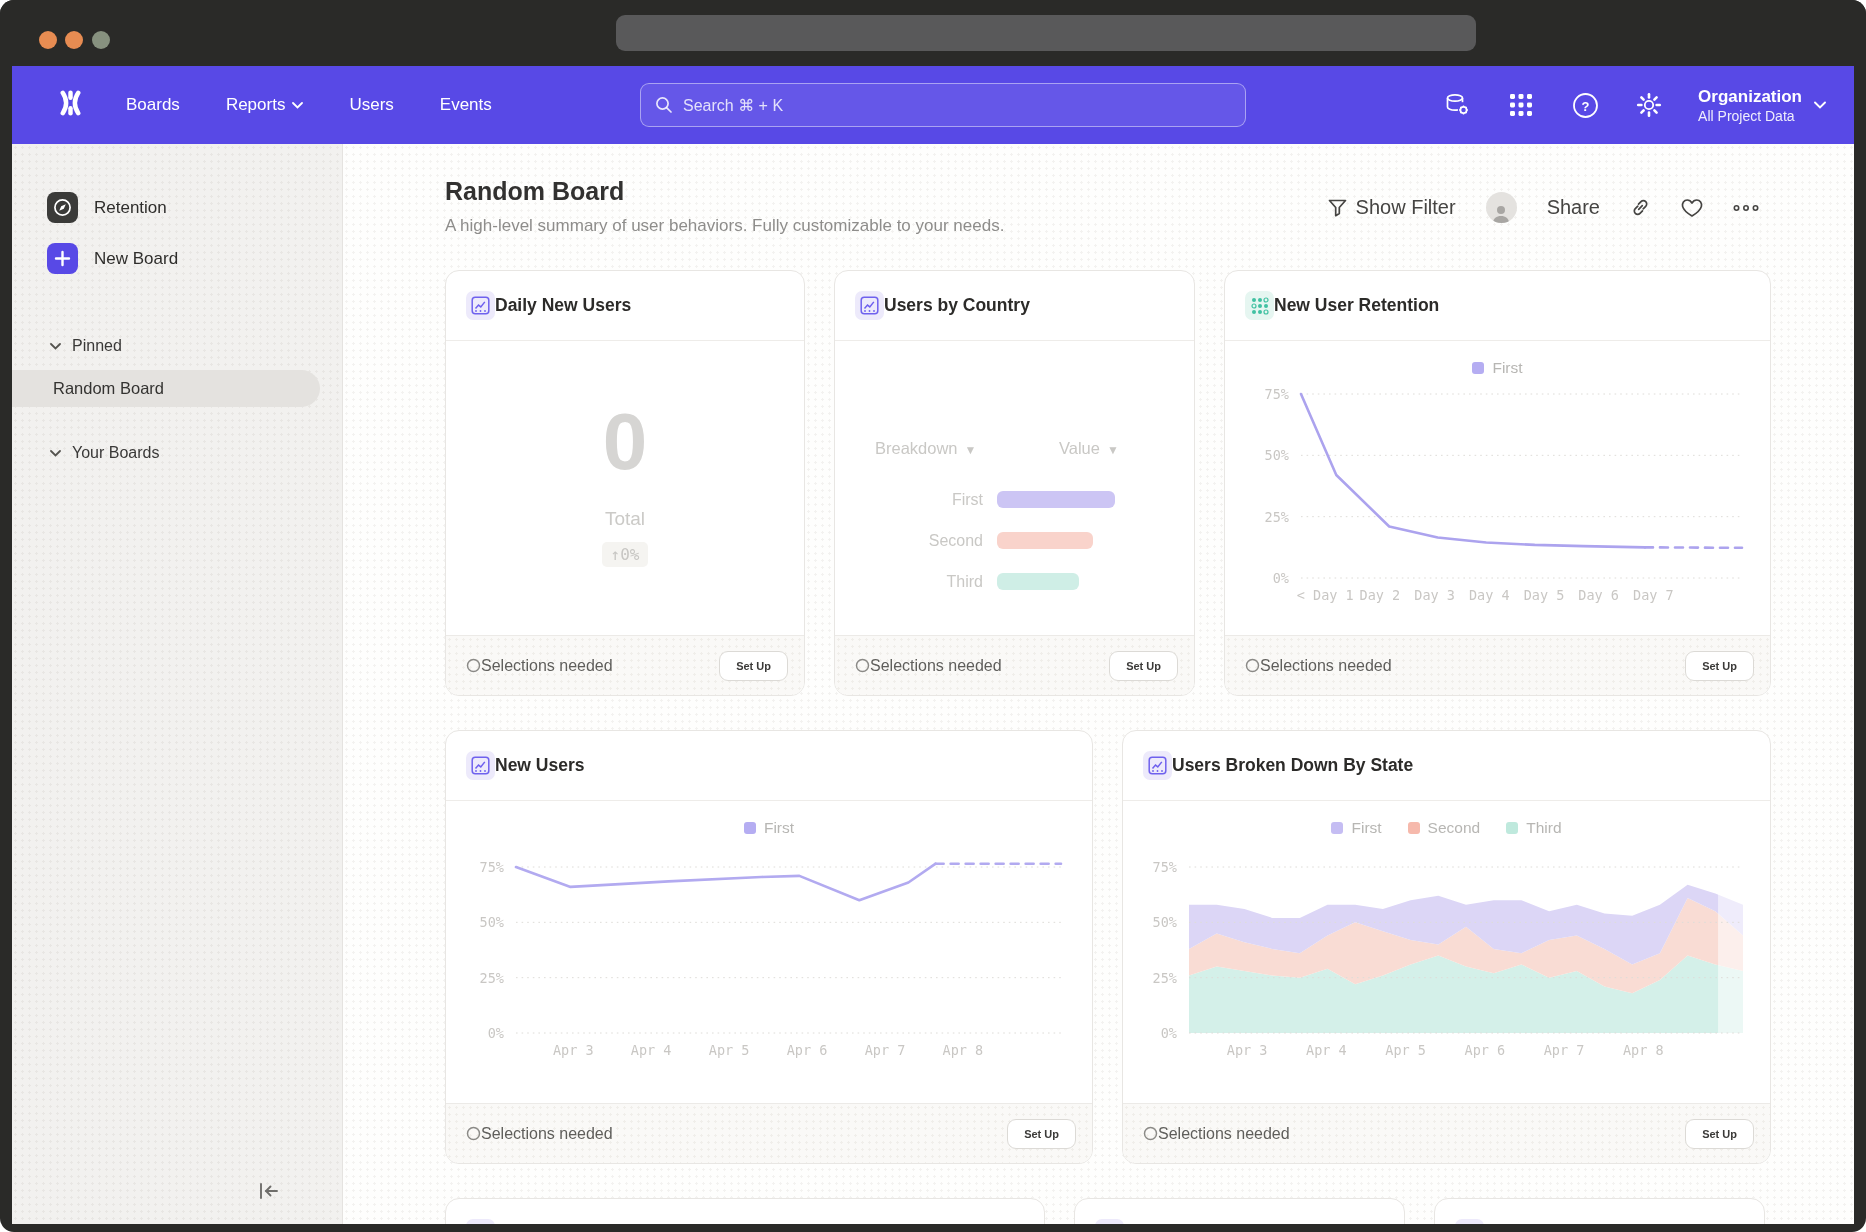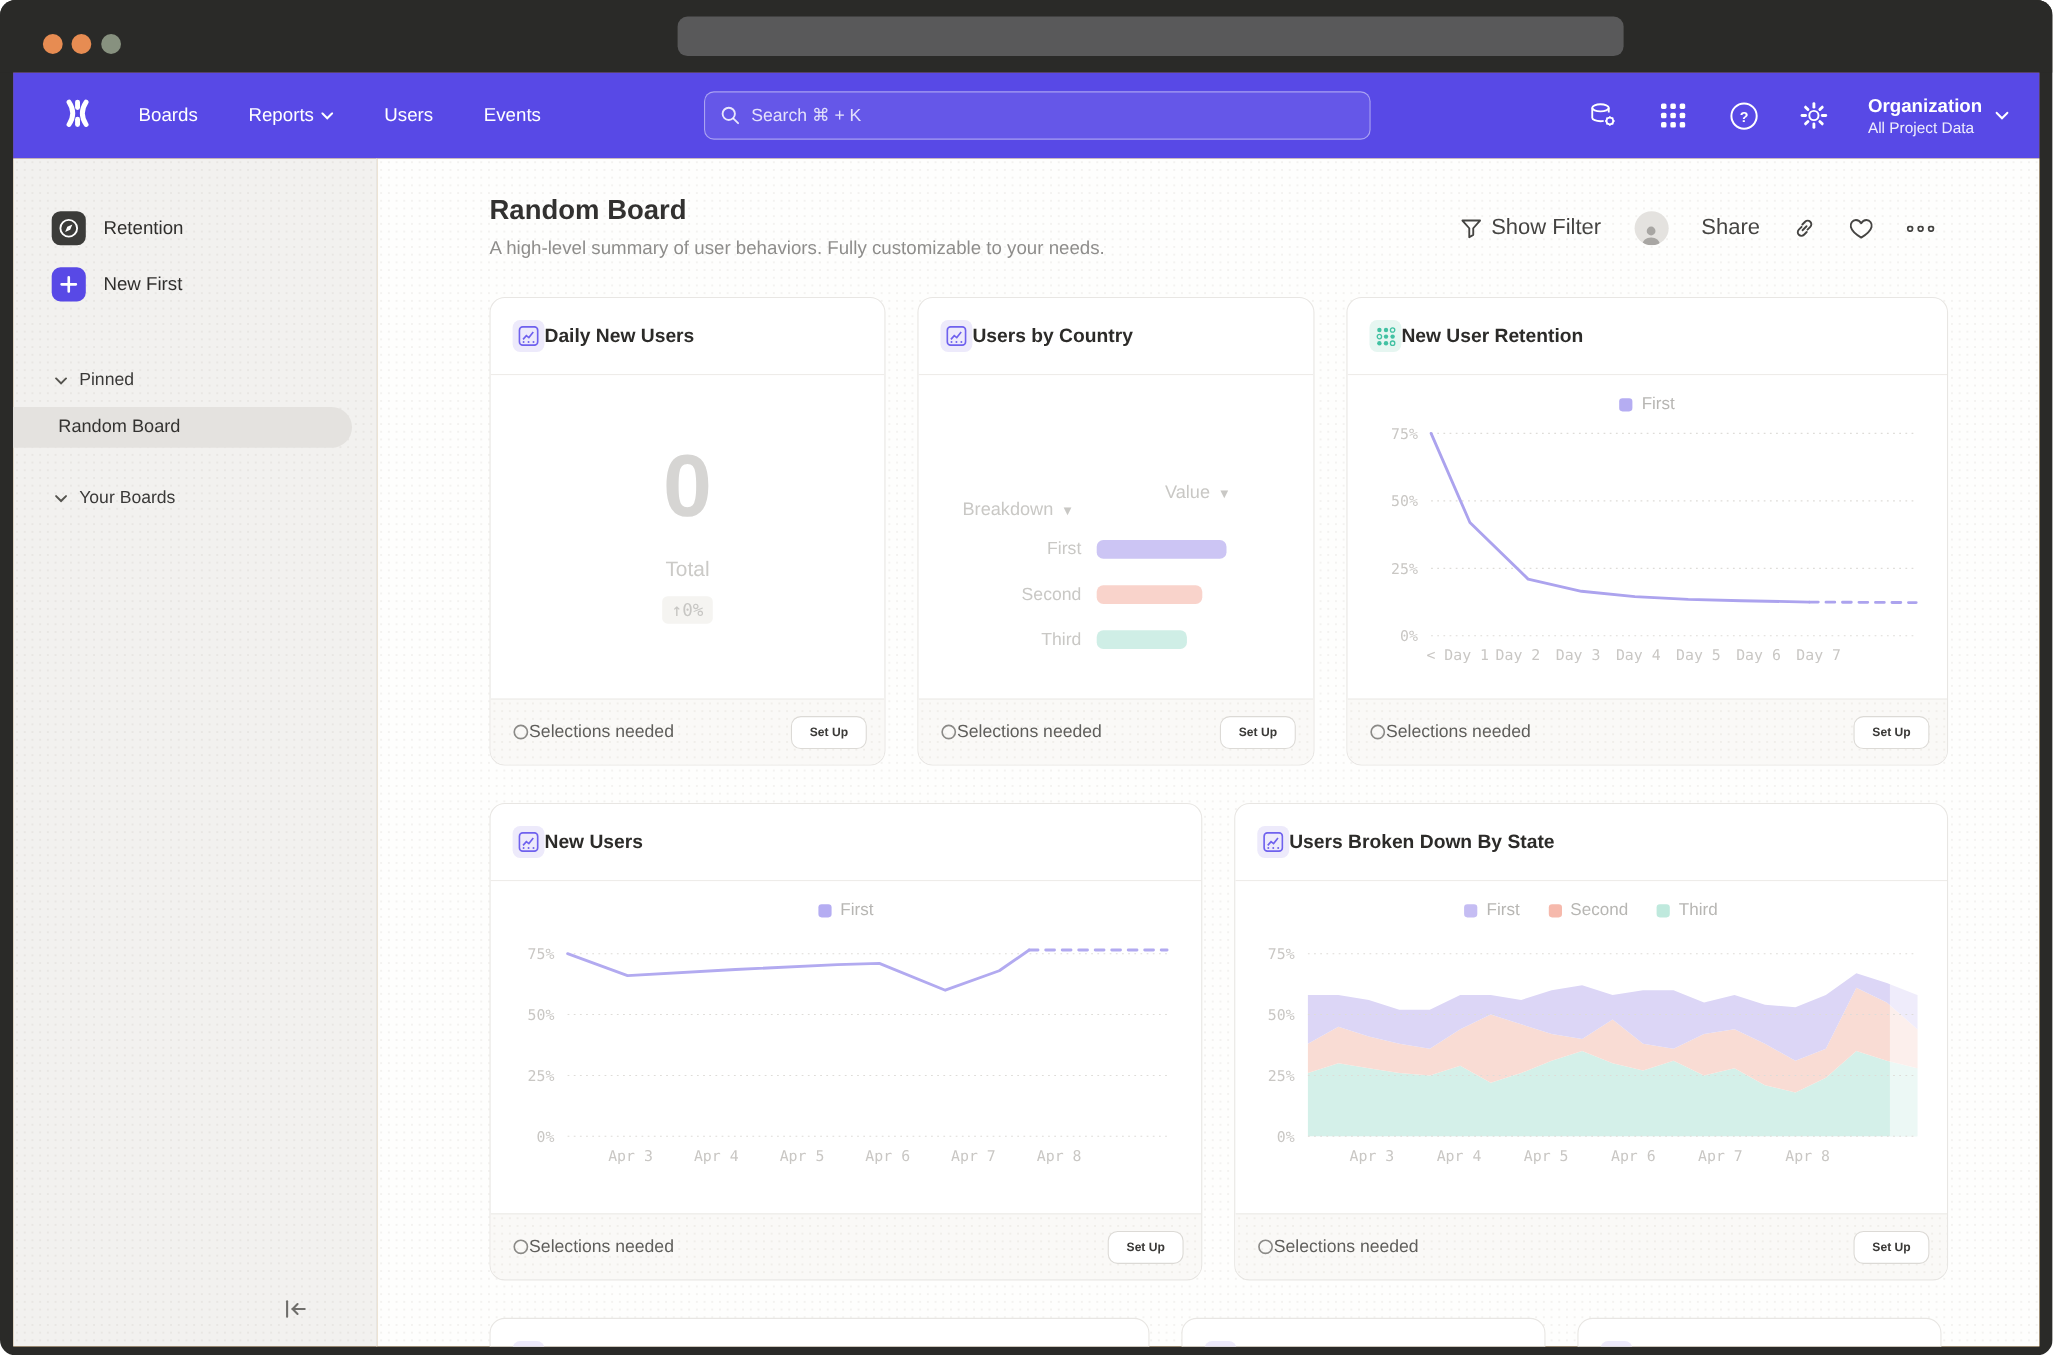--- a/index.html
+++ b/index.html
@@ -5,21 +5,21 @@
   * { margin:0; padding:0; box-sizing:border-box; }
   html,body { width:1866px; height:1232px; }
   body { font-family:"Liberation Sans", sans-serif; background:#ffffff; position:relative; overflow:hidden; }
 
   
   .frame { position:absolute; inset:0; background:#2a2a28; border-radius:14px; overflow:hidden; }
   .titlebar { position:absolute; left:0; top:0; right:0; height:66px; background:#2a2a28; }
   .traffic { position:absolute; top:31px; width:18px; height:18px; border-radius:50%; }
   .urlbar { position:absolute; left:616px; top:15px; width:860px; height:36px; background:#59595a; border-radius:9px; }
 
-  .window { position:absolute; left:12px; top:66px; width:1842px; height:1158px; background:#a16207; display:flex; flex-direction:column; }
+  .window { position:absolute; left:12px; top:66px; width:1842px; height:1158px; background:#84cc16; display:flex; flex-direction:column; }
 
   
   .navbar { height:78px; background:#5849e6; display:flex; align-items:center; padding:0 30px 0 43px; flex:0 0 auto; position:relative; }
   .nav-menu { display:flex; align-items:center; gap:46px; margin-left:40px; color:#fff; font-size:17px; font-weight:500; }
   .nav-item { display:flex; align-items:center; gap:7px; cursor:pointer; white-space:nowrap; }
   .nav-search { position:absolute; left:628px; top:17px; width:606px; height:44px; border-radius:9px;
                 background:rgba(255,255,255,0.08); border:1px solid rgba(255,255,255,0.45);
                 display:flex; align-items:center; padding:0 14px; gap:10px; color:rgba(255,255,255,0.82); font-size:16px; }
   .nav-right { position:absolute; right:28px; top:0; height:78px; display:flex; align-items:center; gap:34px; }
   .nav-icon { width:30px; height:30px; display:flex; align-items:center; justify-content:center; cursor:pointer; }
@@ -197,21 +197,21 @@
             </svg>
           </span>
           <span>Retention</span>
         </div>
         <div class="side-item">
           <span class="side-icon" style="background:#5849e6;">
             <svg width="17" height="17" viewBox="0 0 17 17">
                 <path d="M8.5 2v13M2 8.5h13" stroke="#fff" stroke-width="2.4" stroke-linecap="round"></path>
               </svg>
           </span>
-          <span>New First</span>
+          <span>New Board</span>
         </div>
         <div style="height:44px;"></div>
         <div class="side-section">
           <svg width="11" height="7" viewBox="0 0 11 7">
               <path d="M1 1l4.5 4.5L10 1" stroke="#55544f" stroke-width="1.8" fill="none" stroke-linecap="round"></path>
             </svg>
           <span>Pinned</span>
         </div>
         <div class="side-selected">
           <span>Random Board</span>
@@ -316,21 +316,21 @@
                     <circle cx="5" cy="15" r="0.9"></circle>
                     <circle cx="9.5" cy="15" r="0.9"></circle>
                     <circle cx="14" cy="15" r="0.9"></circle>
                   </g>
               </svg>
             </span>
             <span class="card-title">Users by Country</span>
           </div>
           <div class="card-body">
             <div class="dd-row">
-              <span class="dd" style="left:40px;margin-top:15px;"><span>Breakdown</span><span class="chev">▼</span></span>
+              <span class="dd" style="left:40px;"><span>Breakdown</span><span class="chev">▼</span></span>
               <span class="dd" style="left:224px;"><span>Value</span><span class="chev">▼</span></span>
             </div>
             <div class="bars">
               <div class="bar-row">
                 <span class="bar-label">First</span>
                 <span class="bar" style="width: 118px; background: rgb(204, 197, 244);"></span>
               </div>
               <div class="bar-row">
                 <span class="bar-label">Second</span>
                 <span class="bar" style="width: 96px; background: rgb(249, 211, 203);"></span>

